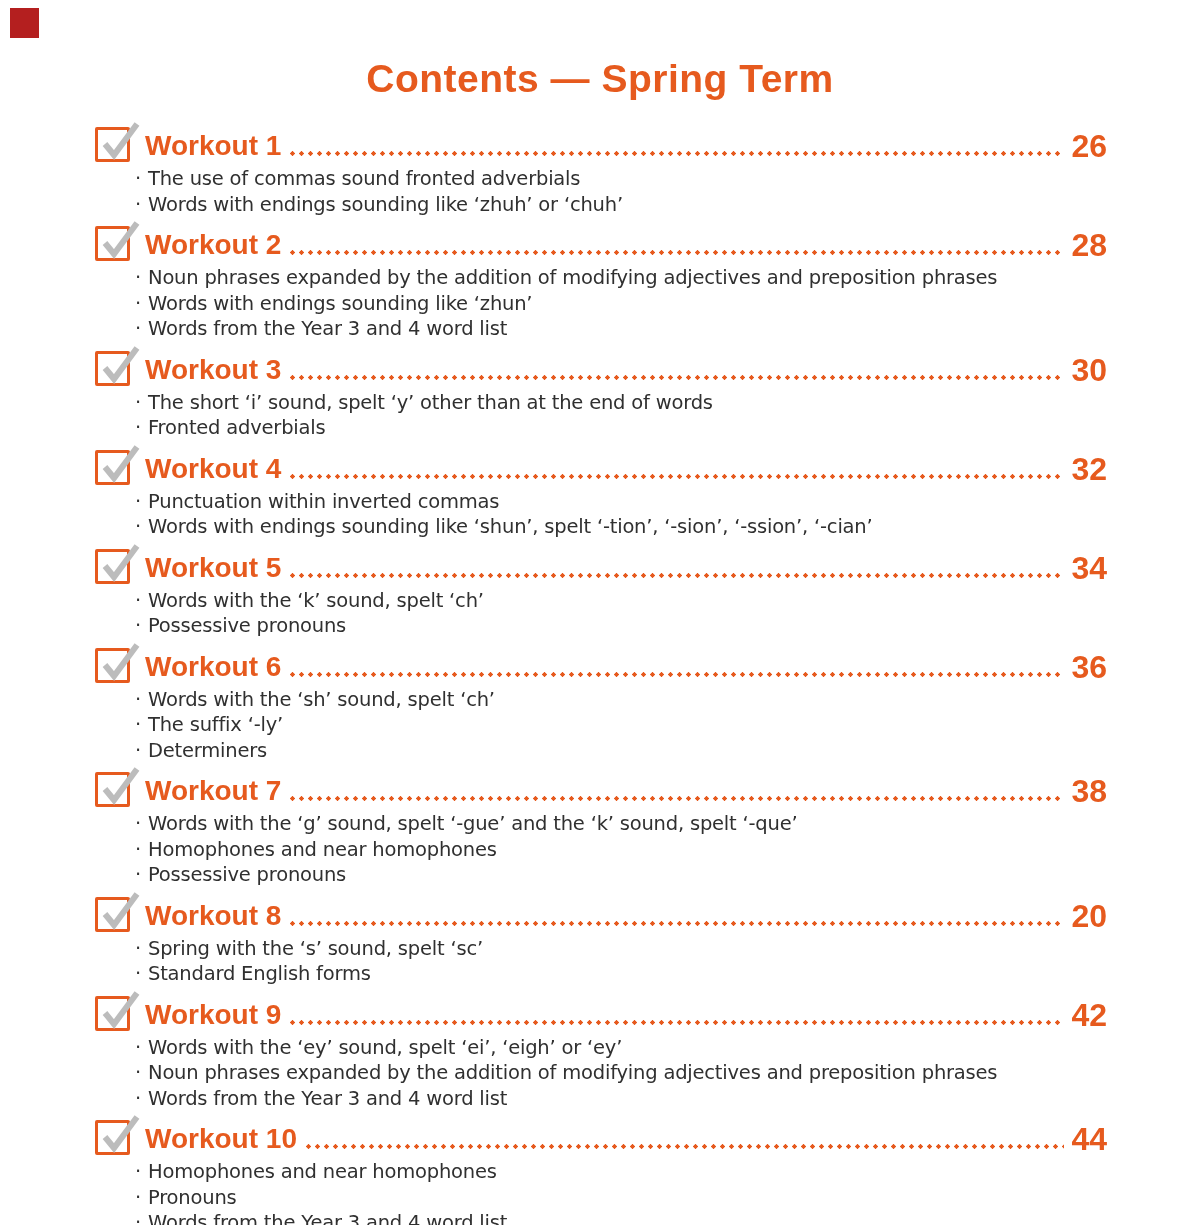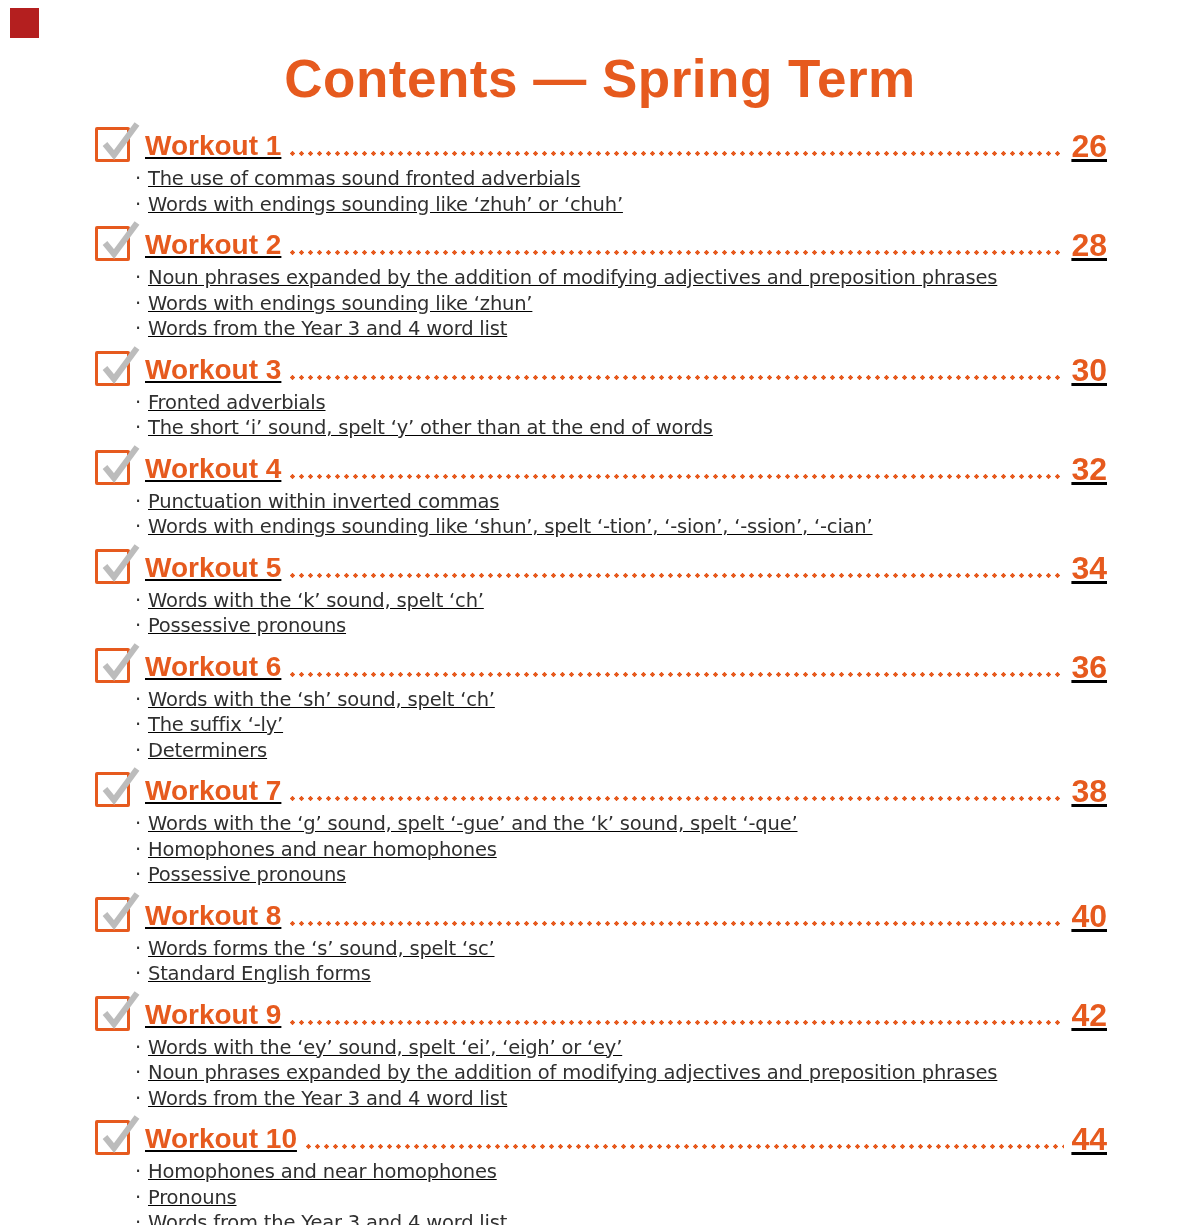--- a/index.html
+++ b/index.html
@@ -18,29 +18,29 @@
     position: absolute; left: 10px; top: 8px;
     width: 29px; height: 30px;
     background: var(--marker, #b41f1f);
   }
   h1.page-title {
     margin: 48px 0 16px 0;
     text-align: center;
     color: var(--accent);
     font-family: "Liberation Sans", sans-serif;
     font-weight: bold;
-    font-size: 53px;
+    font-size: 39px;
     line-height: 62px;
     letter-spacing: 0.5px;
   }
   .contents {
     margin-left: 95px;
     width: 1012px;
   }
-  .entry { margin-bottom: 8px; text-decoration: underline; }
+  .entry { margin-bottom: 8px; }
   .entry-head {
     display: flex;
     align-items: flex-end;
     height: 37px;
   }
   .checkbox {
     position: relative;
     width: 35px; height: 35px;
     border: 3px solid var(--accent);
     border-radius: 2px;
@@ -147,22 +147,22 @@
         <svg viewBox="0 0 46 46">
           <polyline points="10,27 19,38 42,7" fill="none" stroke="#bcbcbc" stroke-width="6" stroke-linecap="butt" stroke-linejoin="miter"></polyline>
         </svg>
       </span>
       <span class="workout-label">Workout 3</span>
       <span class="leader"></span>
       <span class="page-num">30</span>
     </div>
     <ul class="topics">
 
-    <li><span class="bullet-dot">·</span><span>Fronted adverbials</span></li>
-        <li><span class="bullet-dot">·</span><span>The short ‘i’ sound, spelt ‘y’ other than at the end of words</span></li>
+    <li><span class="bullet-dot">·</span><span>The short ‘i’ sound, spelt ‘y’ other than at the end of words</span></li>
+        <li><span class="bullet-dot">·</span><span>Fronted adverbials</span></li>
       </ul>
   </div>
 
   <div class="entry">
     <div class="entry-head">
       <span class="checkbox">
         <svg viewBox="0 0 46 46">
           <polyline points="10,27 19,38 42,7" fill="none" stroke="#bcbcbc" stroke-width="6" stroke-linecap="butt" stroke-linejoin="miter"></polyline>
         </svg>
       </span>
@@ -235,25 +235,25 @@
 
   <div class="entry">
     <div class="entry-head">
       <span class="checkbox">
         <svg viewBox="0 0 46 46">
           <polyline points="10,27 19,38 42,7" fill="none" stroke="#bcbcbc" stroke-width="6" stroke-linecap="butt" stroke-linejoin="miter"></polyline>
         </svg>
       </span>
       <span class="workout-label">Workout 8</span>
       <span class="leader"></span>
-      <span class="page-num">40</span>
-    </div>
-    <ul class="topics">
-
-    <li><span class="bullet-dot">·</span><span>Words forms the ‘s’ sound, spelt ‘sc’</span></li>
+      <span class="page-num">20</span>
+    </div>
+    <ul class="topics">
+
+    <li><span class="bullet-dot">·</span><span>Spring with the ‘s’ sound, spelt ‘sc’</span></li>
         <li><span class="bullet-dot">·</span><span>Standard English forms</span></li>
       </ul>
   </div>
 
   <div class="entry">
     <div class="entry-head">
       <span class="checkbox">
         <svg viewBox="0 0 46 46">
           <polyline points="10,27 19,38 42,7" fill="none" stroke="#bcbcbc" stroke-width="6" stroke-linecap="butt" stroke-linejoin="miter"></polyline>
         </svg>

